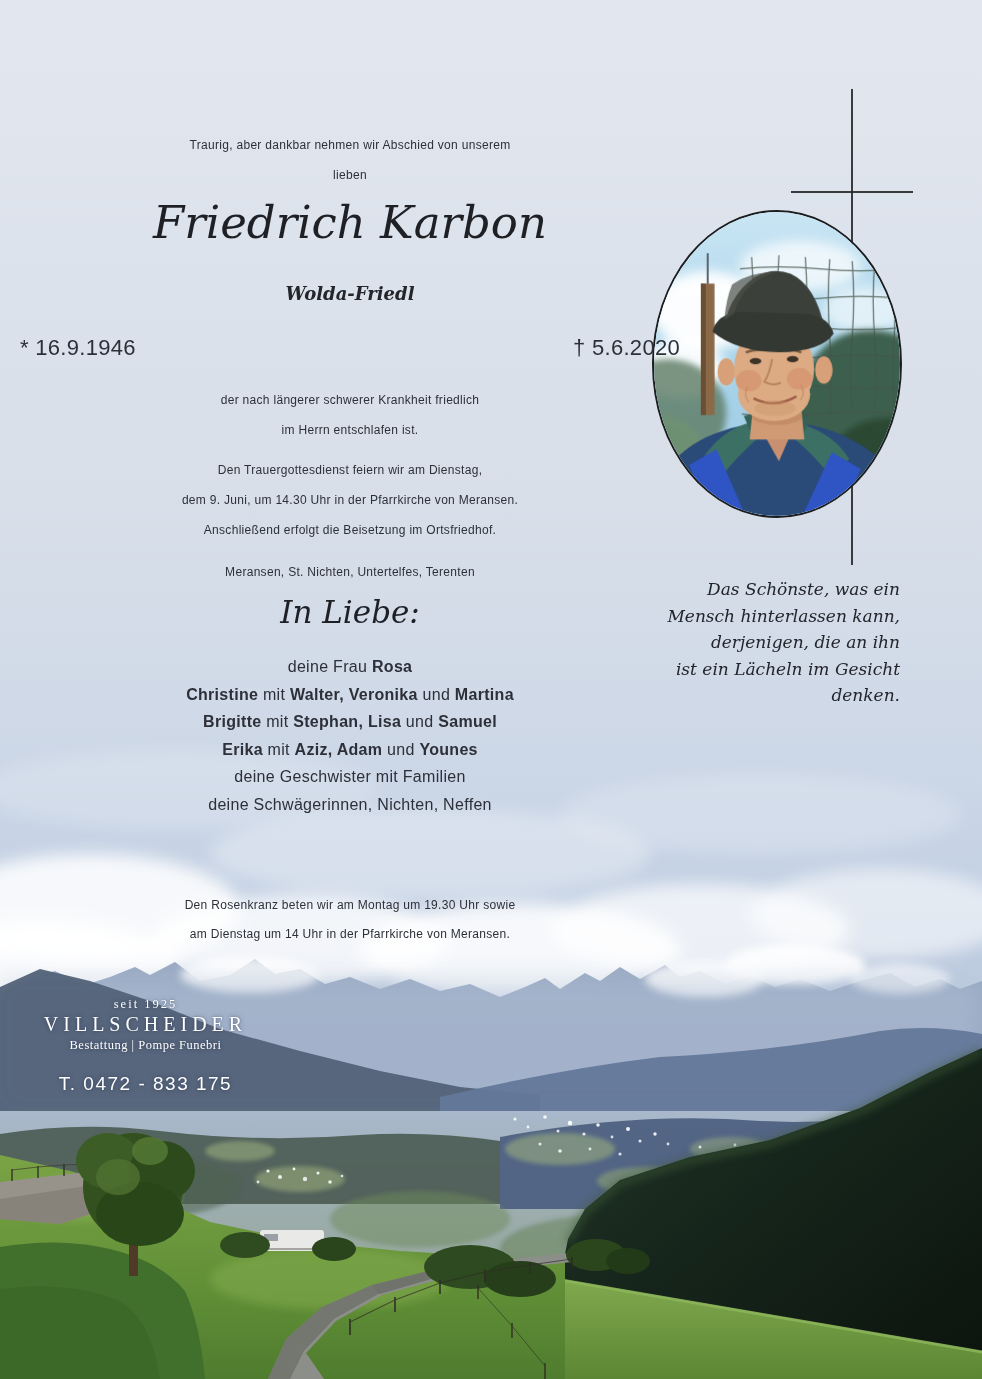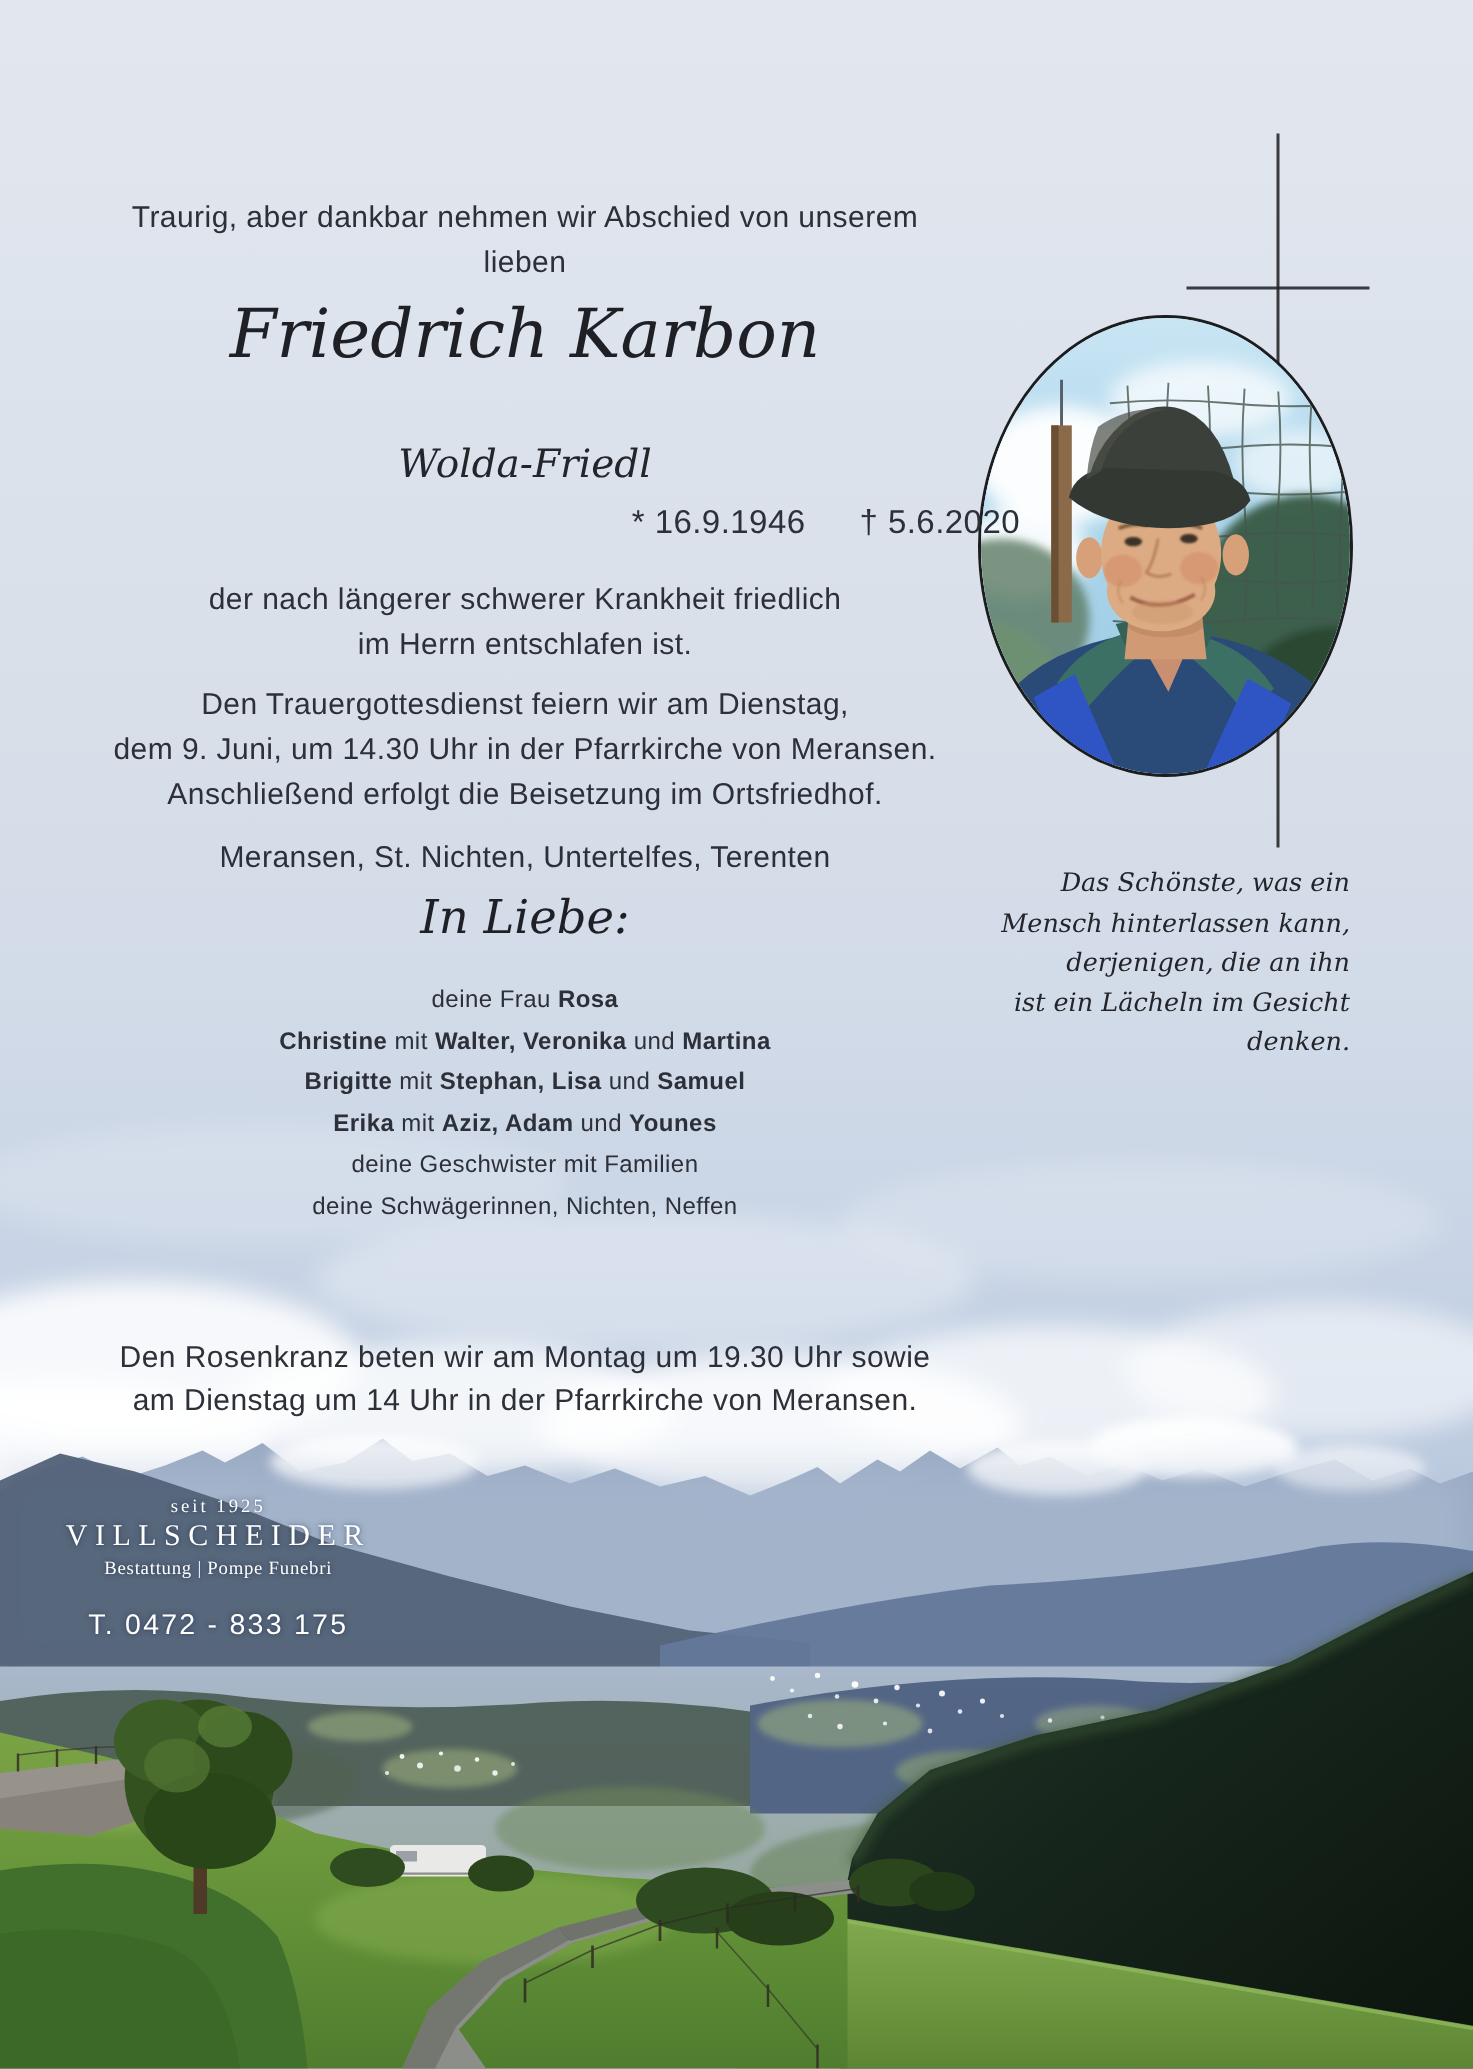--- a/index.html
+++ b/index.html
@@ -5,25 +5,25 @@
   html,body{margin:0;padding:0;background:#9aa1ab;}
   .card{
     position:relative;width:982px;height:1379px;margin:0 auto;overflow:hidden;
     background:linear-gradient(180deg,#e2e7ef 0px,#dde3ec 240px,#d8dfe9 480px,#d2dbe8 660px,#c9d5e6 820px,#bfcde1 960px,#b9c8dd 1050px);
     font-family:"Liberation Sans",sans-serif;color:#2d3038;
   }
   .sans{font-family:"Liberation Sans",sans-serif;letter-spacing:.3px;}
   .script{font-family:"DejaVu Serif",serif;font-style:italic;}
   .left-col{position:absolute;left:20px;top:0;width:660px;text-align:center;}
   .block{position:absolute;left:0;width:660px;text-align:center;}
-  .line{font-size:20px;line-height:30px;}
+  .line{font-size:12px;line-height:30px;}
   #intro{top:130px;}
   #deceased-name{top:196px;font-size:45px;color:#1e2026;}
-  #nickname{top:295px;font-size:26px;color:#23252b;}
-  #dates{top:335px;font-size:22px;display:flex;justify-content:flex-end;gap:36px;}
+  #nickname{top:283px;font-size:18px;color:#23252b;font-weight:bold;}
+  #dates{top:335px;font-size:22px;display:flex;justify-content:space-between;gap:36px;}
   #passing{top:385px;}
   #service{top:455px;}
   #places{top:557px;}
   #farewell-heading{top:594px;font-size:31px;color:#1e2026;}
   #family{top:653px;}
   #family .fline{font-size:16px;line-height:27.6px;}
   #family .bold{font-weight:bold;}
   #rosary{top:891px;}
   #rosary .line{line-height:29px;}
   #quote{position:absolute;left:630px;top:576px;width:270px;text-align:right;

